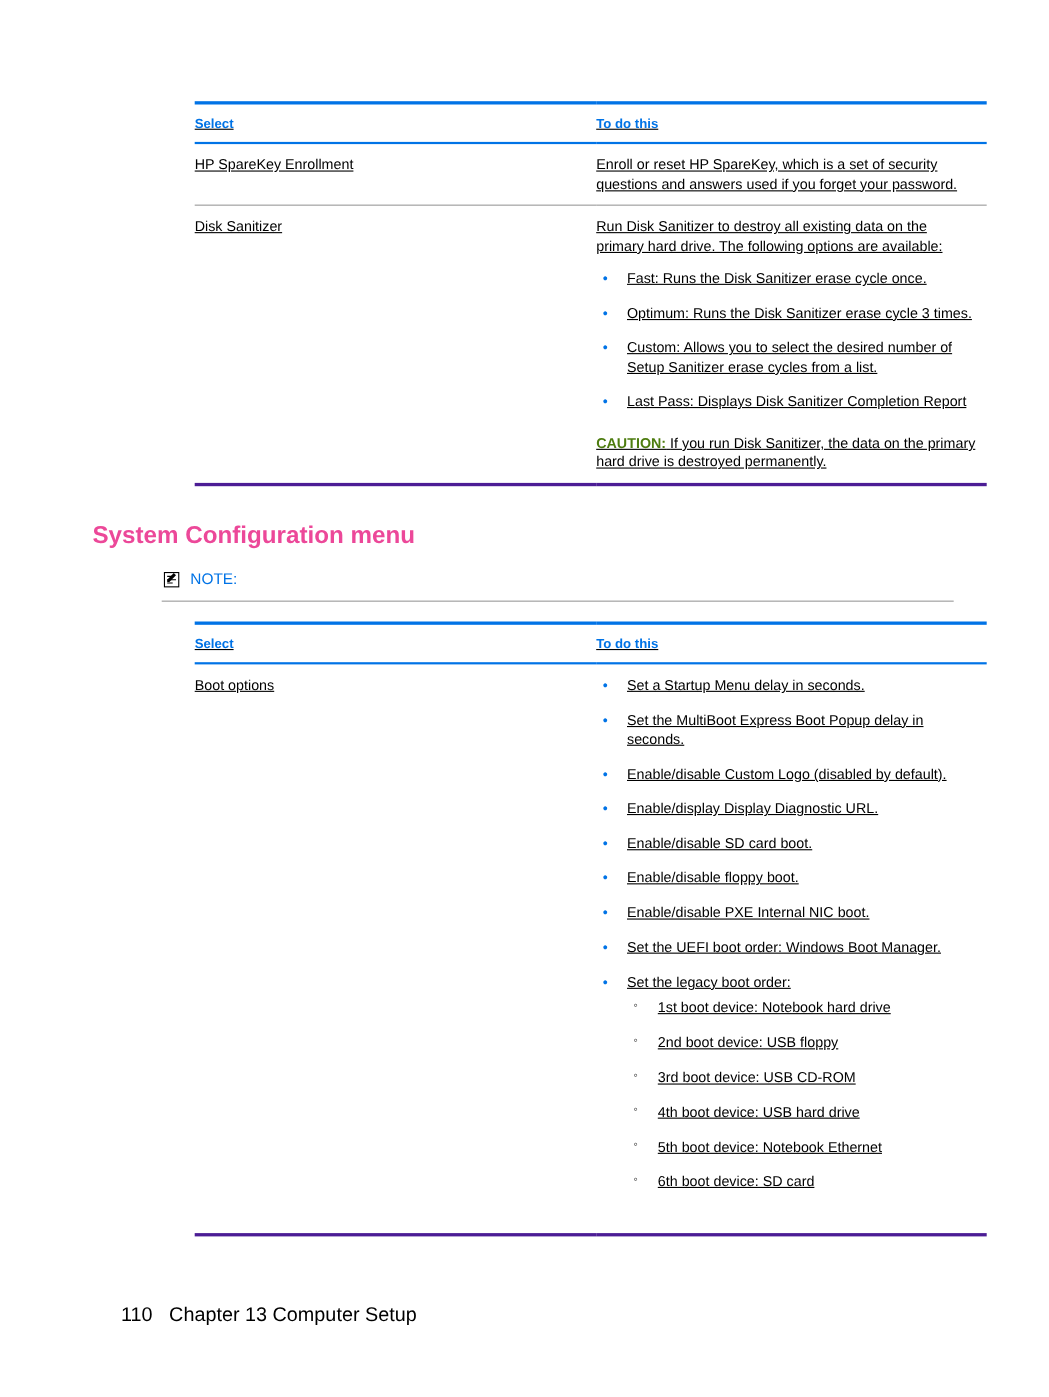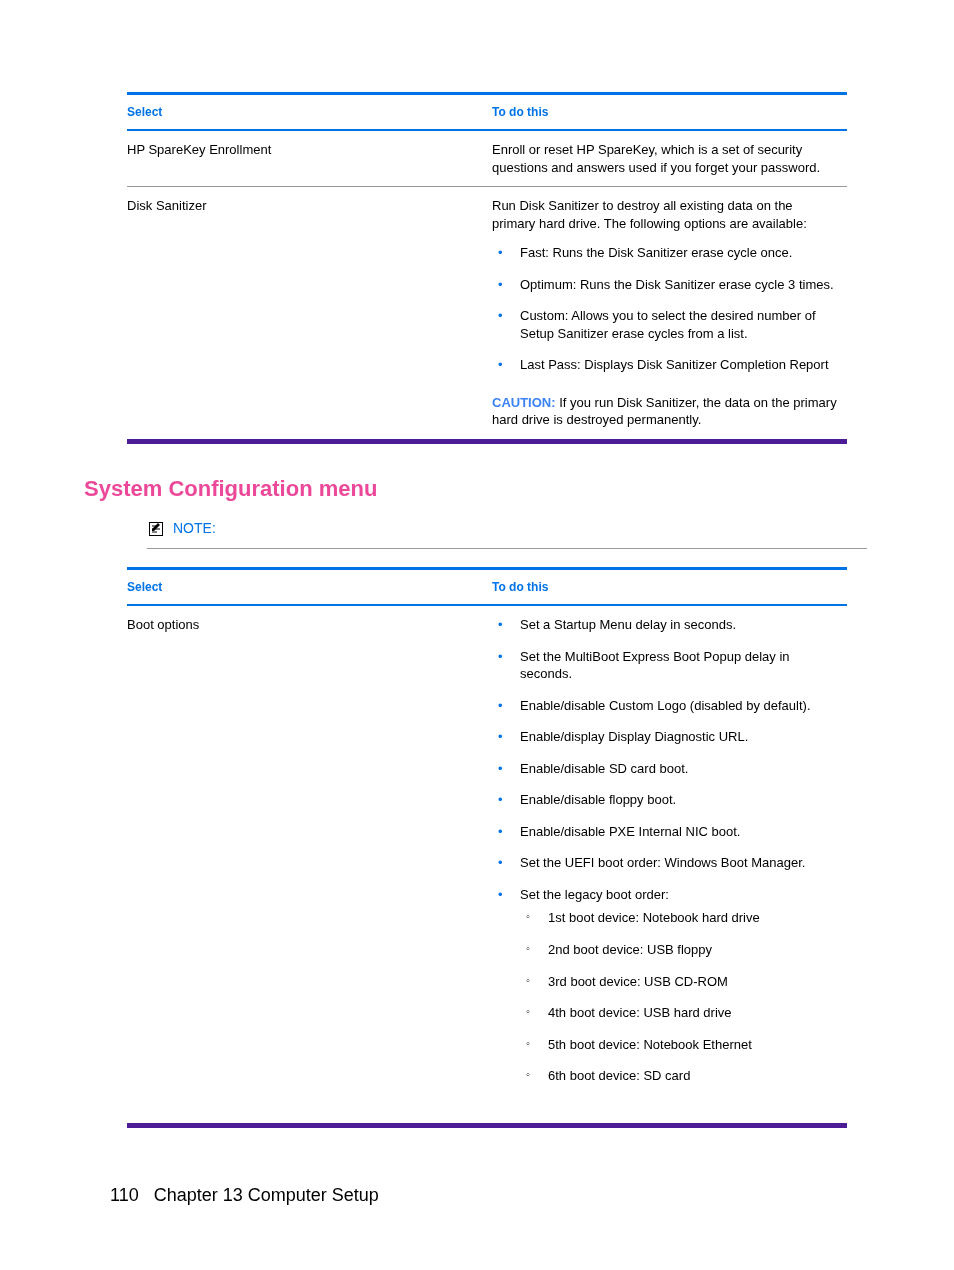--- a/index.html
+++ b/index.html
@@ -8,24 +8,25 @@
     font-size: 13px;
     color: #000;
     background: #fff;
     width: 954px;
     height: 1270px;
     position: relative;
     padding: 92px 90px 0 72px;
   }
   .doc-table {
     width: 720px;
-    margin-left: 55px;
+    margin-left: 105px;
     border-collapse: collapse;
     border-top: 3px solid #0073e6;
-    border-bottom: 5px solid #4c1d95;
+    border-bottom: 3px solid #4c1d95;
+    text-decoration: underline;
   }
   .doc-table th {
     text-align: left;
     font-weight: bold;
     color: #0073e6;
     font-size: 12px;
     padding: 10px 8px 10px 0;
     border-bottom: 2px solid #0073e6;
   }
   .doc-table td {
@@ -43,21 +44,21 @@
   ul.blue-bullets > li::before {
     content: "•"; color: #0073e6; position: absolute; left: 6px; top: 0;
     font-size: 13px;
   }
   ul.hollow-bullets { list-style: none; padding: 0; margin: 6px 0 0 0; }
   ul.hollow-bullets > li { position: relative; padding: 0 0 14px 28px; line-height: 1.35; }
   ul.hollow-bullets > li::before {
     content: "◦"; color: #000; position: absolute; left: 6px; top: 0;
     font-size: 11px;
   }
-  .caution-label { color: #3b82f6; font-weight: bold; }
+  .caution-label { color: #4d7c0f; font-weight: bold; }
   .section-heading {
     color: #ec4899;
     font-size: 22px;
     font-weight: bold;
     margin: 32px 0 14px 12px;
   }
   .note-row {
     display: flex;
     align-items: flex-start;
     margin-left: 75px;

